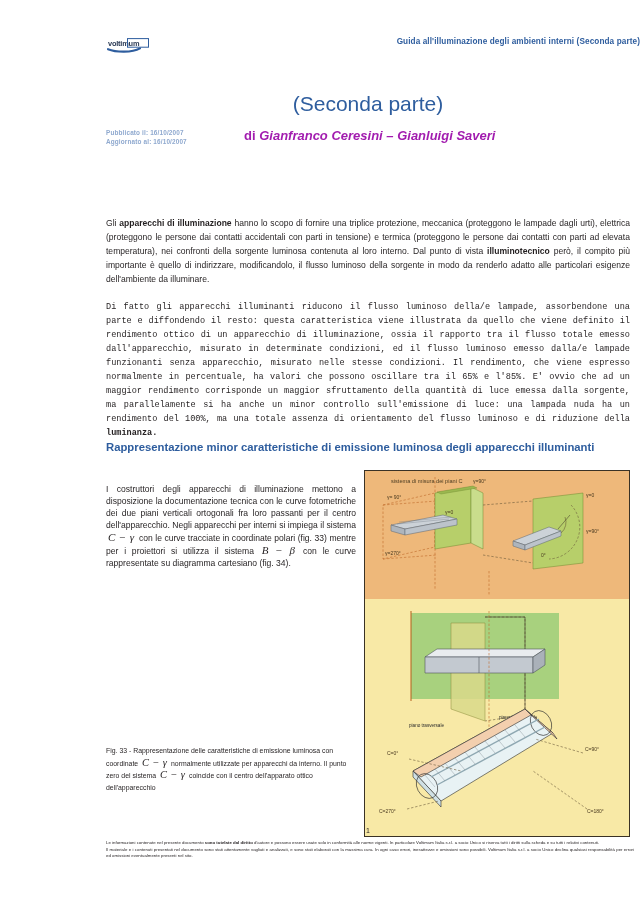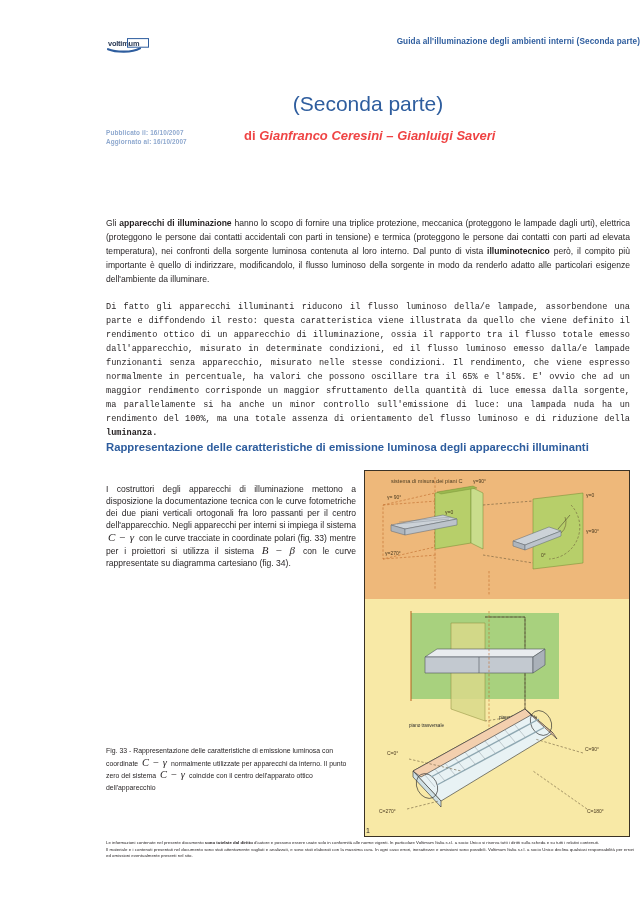--- a/index.html
+++ b/index.html
@@ -36,21 +36,21 @@
     font-size:21px;font-weight:normal;color:#2e5d9e;line-height:21px;
   }
 
   .pubinfo{
     position:absolute;left:58px;top:128px;
     font-size:6.4px;font-weight:bold;color:#8fa9cf;line-height:9px;
     letter-spacing:.15px;
   }
   .byline{
     position:absolute;left:196px;top:128px;
-    font-size:13px;font-weight:bold;color:#ef4444;
+    font-size:13px;font-weight:bold;color:#a21caf;
     white-space:nowrap;
   }
   .byline i{font-style:italic;}
 
   
   .sec-head{
     position:absolute;left:58px;top:190px;width:520px;
     font-size:12.6px;font-weight:bold;color:#2e5d9e;
   }
   .sec-head .num{display:inline-block;width:36px;}
@@ -138,21 +138,21 @@
     <div>Aggiornato al: 16/10/2007</div>
   </div>
 
   <div class="byline"><span>di </span><i>Gianfranco Ceresini – Gianluigi Saveri</i></div>
 
 
   <div class="para" id="p1"><span>Gli </span><b>apparecchi di illuminazione</b><span> hanno lo scopo di fornire una triplice protezione, meccanica (proteggono le lampade dagli urti), elettrica (proteggono le persone dai contatti accidentali con parti in tensione) e termica (proteggono le persone dai contatti con parti ad elevata temperatura), nei confronti della sorgente luminosa contenuta al loro interno. Dal punto di vista </span><b>illuminotecnico</b><span> però, il compito più importante è quello di indirizzare, modificandolo, il flusso luminoso della sorgente in modo da renderlo adatto alle particolari esigenze dell'ambiente da illuminare.</span></div>
 
   <div class="para" id="p2"><span>Di fatto gli apparecchi illuminanti riducono il flusso luminoso della/e lampade, assorbendone una parte e diffondendo il resto: questa caratteristica viene illustrata da quello che viene definito il rendimento ottico di un apparecchio di illuminazione, ossia il rapporto tra il flusso totale emesso dall'apparecchio, misurato in determinate condizioni, ed il flusso luminoso emesso dalla/e lampade funzionanti senza apparecchio, misurato nelle stesse condizioni. Il rendimento, che viene espresso normalmente in percentuale, ha valori che possono oscillare tra il 65% e l'85%. E' ovvio che ad un maggior rendimento corrisponde un maggior sfruttamento della quantità di luce emessa dalla sorgente, ma parallelamente si ha anche un minor controllo sull'emissione di luce: una lampada nuda ha un rendimento del 100%, ma una totale assenza di orientamento del flusso luminoso e di riduzione della </span><b>luminanza.</b></div>
 
-  <div class="sub-head">Rappresentazione delle caratteristiche di emissione luminosa degli apparecchi illuminanti</div>
+  <div class="sub-head">Rappresentazione minor caratteristiche di emissione luminosa degli apparecchi illuminanti</div>
 
   <div class="col-left"><span>I costruttori degli apparecchi di illuminazione mettono a disposizione la documentazione tecnica con  le curve fotometriche dei due piani verticali ortogonali fra loro passanti per il centro dell'apparecchio. Negli apparecchi per interni si impiega il sistema </span><span class="mathit">C − γ</span><span> con le curve tracciate in coordinate polari (fig. 33) mentre per i proiettori si utilizza il sistema </span><span class="mathit">B − β</span><span> con le curve rappresentate su diagramma cartesiano (fig. 34).</span></div>
 
   <div class="fig-cap"><span>Fig. 33 - Rappresentazione delle caratteristiche di emissione luminosa con coordinate </span><span class="mathit">C − γ</span><span> normalmente utilizzate per apparecchi da interno. Il punto zero del sistema </span><span class="mathit">C − γ</span><span> coincide con il centro dell'apparato ottico dell'apparecchio</span></div>
 
   <div class="figbox">
     <div class="fig-top"></div>
     <div class="fig-bot"></div>
 
     <svg class="fig-svg" viewBox="0 0 264 365">

